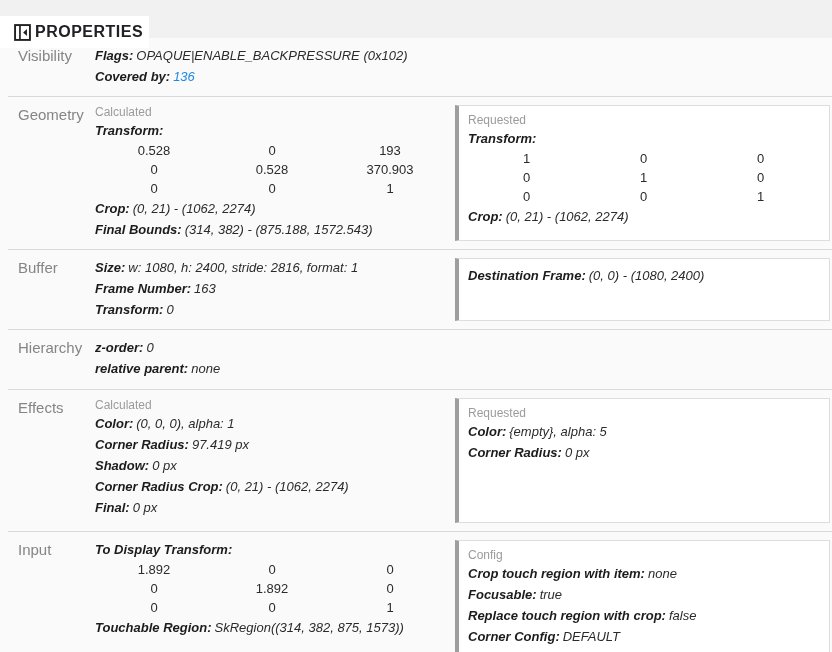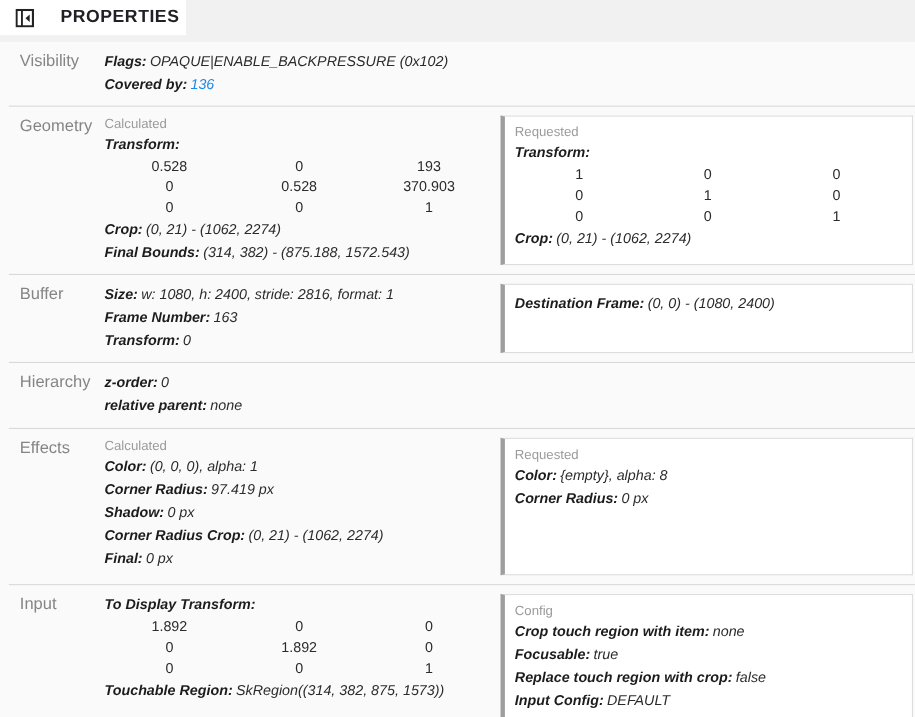--- a/index.html
+++ b/index.html
@@ -1,22 +1,22 @@
 <!DOCTYPE html>
 <html><head>
 <meta charset="utf-8">
 <style>
   html,body{margin:0;padding:0;}
   body{font-family:"Liberation Sans",sans-serif;-webkit-font-smoothing:antialiased;}
   .app{width:832px;height:652px;background:#fafafa;overflow:hidden;position:relative;}
 
   
   .header{height:38px;background:#f1f1f1;position:relative;}
-  .title-block{position:absolute;left:0;top:0;height:32px;background:#ffffff;
-    display:inline-flex;align-items:center;padding:0 6px 0 14px;gap:24px;}
+  .title-block{position:absolute;left:0;top:16px;height:32px;background:#ffffff;
+    display:inline-flex;align-items:center;padding:0 6px 0 14px;gap:4px;}
   .title{font-size:16px;font-weight:700;letter-spacing:.5px;color:#202124;white-space:nowrap;}
   .hicon{display:flex;align-items:center;}
 
   
   .divider{height:1px;background:#d9d9d9;margin-left:8px;}
   .section{display:flex;align-items:stretch;padding-left:18px;box-sizing:border-box;}
   .sec-label{flex:0 0 77px;width:77px;color:#858585;font-size:15px;padding-top:8px;line-height:20px;}
   .left-col{flex:0 0 360px;width:360px;padding-top:7px;font-size:13px;color:#2b2b2b;}
   .row{line-height:21px;white-space:nowrap;font-style:italic;}
   .k{font-weight:700;color:#1c1c1c;margin-right:3px;}
@@ -176,21 +176,21 @@
         <span class="k">Corner Radius Crop:</span><span>(0, 21) - (1062, 2274)</span>
       </div>
       <div class="row">
         <span class="k">Final:</span><span>0 px</span>
       </div>
     </div>
     <div class="right-col">
       <div class="box">
         <div class="group-label">Requested</div>
         <div class="row">
-          <span class="k">Color:</span><span>{empty}, alpha: 8</span>
+          <span class="k">Color:</span><span>{empty}, alpha: 5</span>
         </div>
         <div class="row">
           <span class="k">Corner Radius:</span><span>0 px</span>
         </div>
       </div>
     </div>
   </div>
 
   <div class="divider"></div>
 
@@ -221,19 +221,19 @@
         <div class="row">
           <span class="k">Crop touch region with item:</span><span>none</span>
         </div>
         <div class="row">
           <span class="k">Focusable:</span><span>true</span>
         </div>
         <div class="row">
           <span class="k">Replace touch region with crop:</span><span>false</span>
         </div>
         <div class="row">
-          <span class="k">Input Config:</span><span>DEFAULT</span>
+          <span class="k">Corner Config:</span><span>DEFAULT</span>
         </div>
       </div>
     </div>
   </div>
 
 </div>
 
 </body></html>

